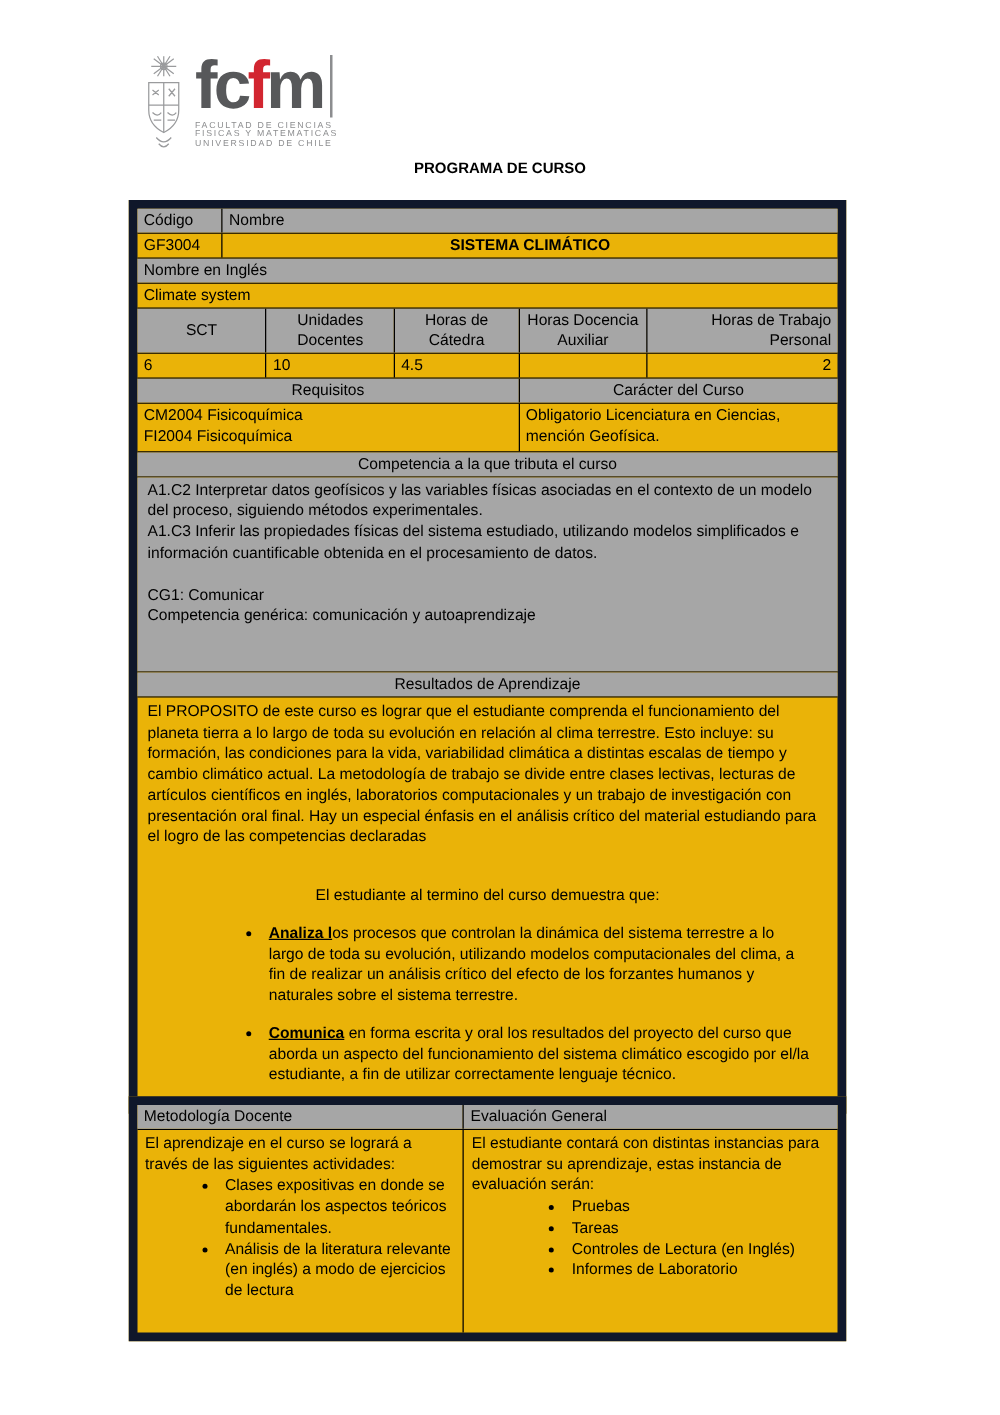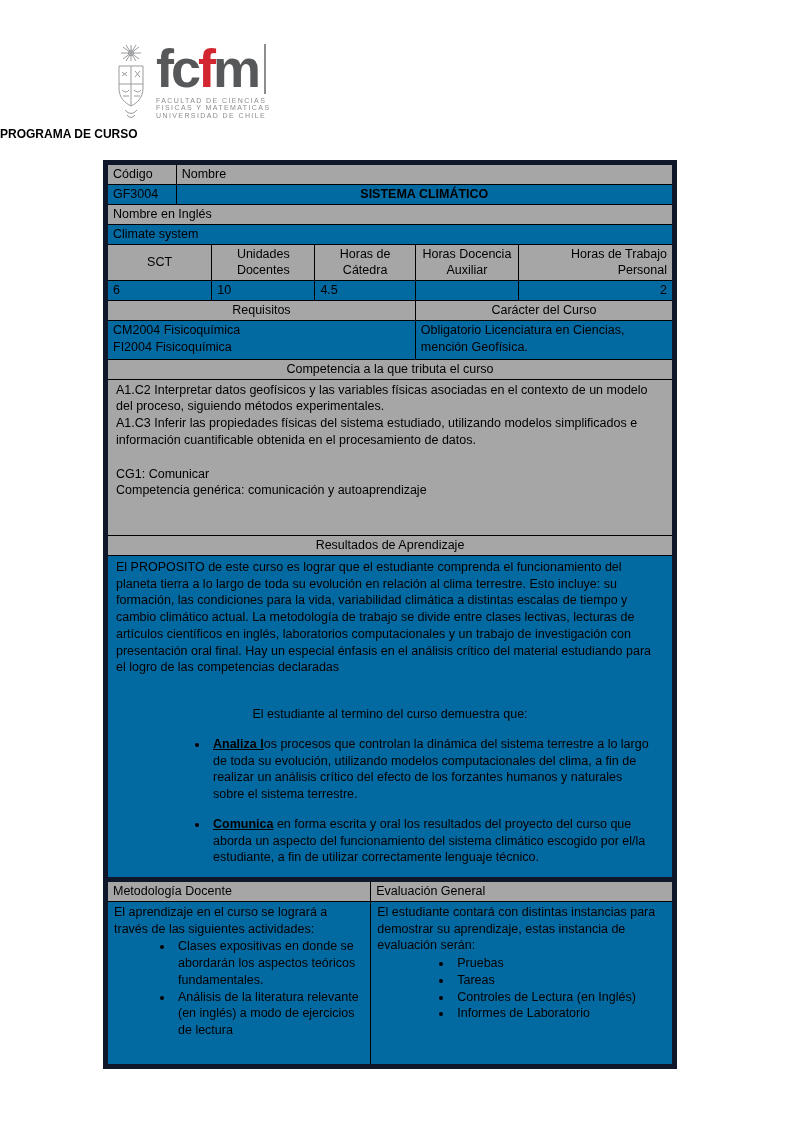--- a/index.html
+++ b/index.html
@@ -15,26 +15,26 @@
   .crest{width:42px;height:80px;}
   .brandblock{margin-left:4px;}
   .brand{
     font-weight:bold;font-size:54px;line-height:0.92;letter-spacing:-3px;
     color:#57585a;display:inline-block;border-right:2px solid #8c8d8f;padding-right:6px;
   }
   .brand .mid{color:#d22630;}
   .caption{margin-top:3px;font-size:7px;letter-spacing:1.4px;color:#8c8d8f;line-height:1.08;}
 
   
-  .doc-title{position:absolute;top:127px;left:0;width:100%;text-align:left;
+  .doc-title{position:absolute;top:127px;left:0;width:100%;text-align:center;
     font-size:12px;font-weight:bold;}
 
   
-  .tbl{position:absolute;left:103px;width:574px;border:5px solid #0f172a;
-    font-size:12.5px;line-height:1.34;box-sizing:border-box;background:#0369a1;}
+  .tbl{position:absolute;left:103px;width:574px;border:7px solid #0f172a;
+    font-size:12.5px;line-height:1.34;box-sizing:border-box;background:#eab308;}
   .tr{display:flex;border-top:1px solid #000;align-items:stretch;}
   .tr:first-child{border-top:none;}
   .td{border-left:1px solid #000;box-sizing:border-box;padding:1px 5px;}
   .td:first-child{border-left:none;}
   .gray{background:#a6a6a6;}
   .center{text-align:center;}
   .vcenter{display:flex;align-items:center;justify-content:center;}
   .bold{font-weight:bold;}
 
   .t1{top:160px;}

